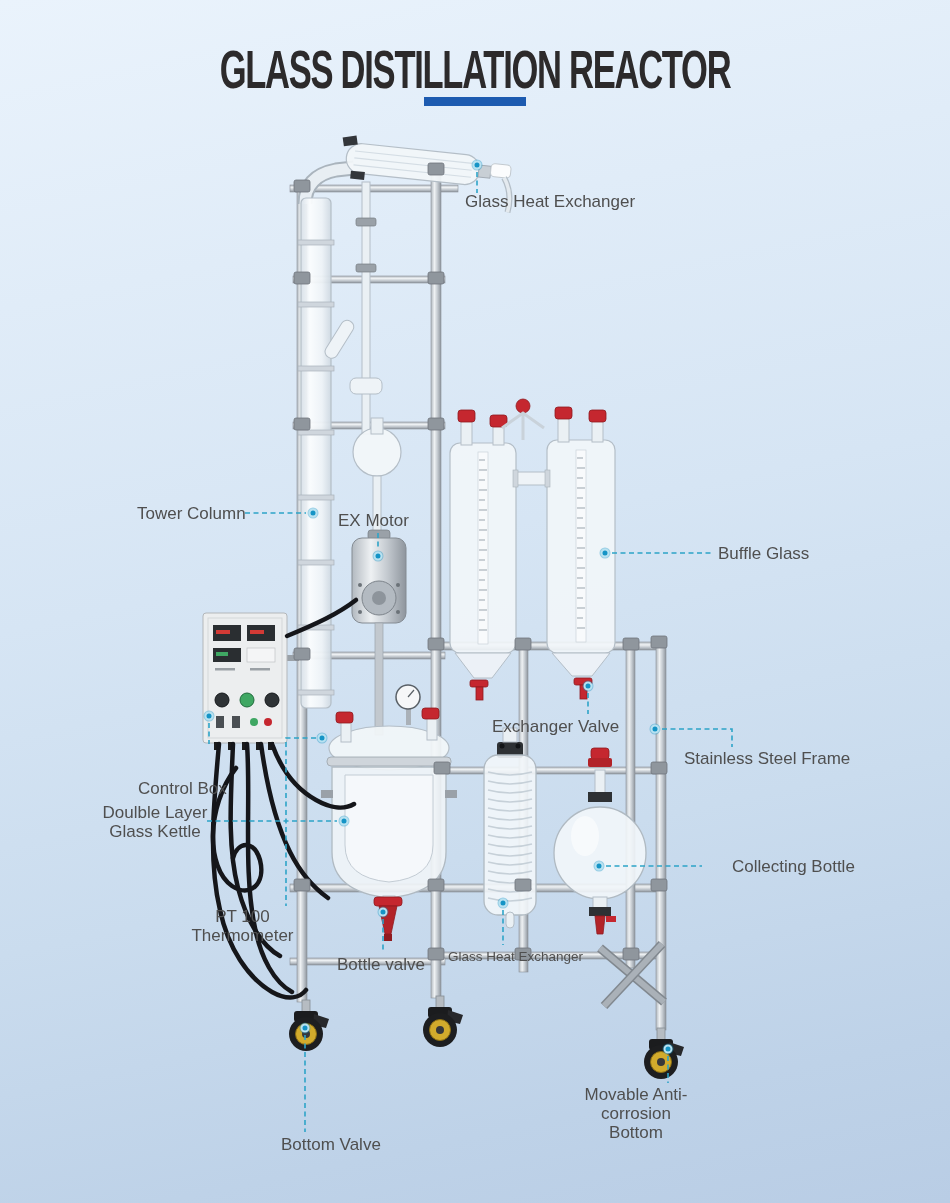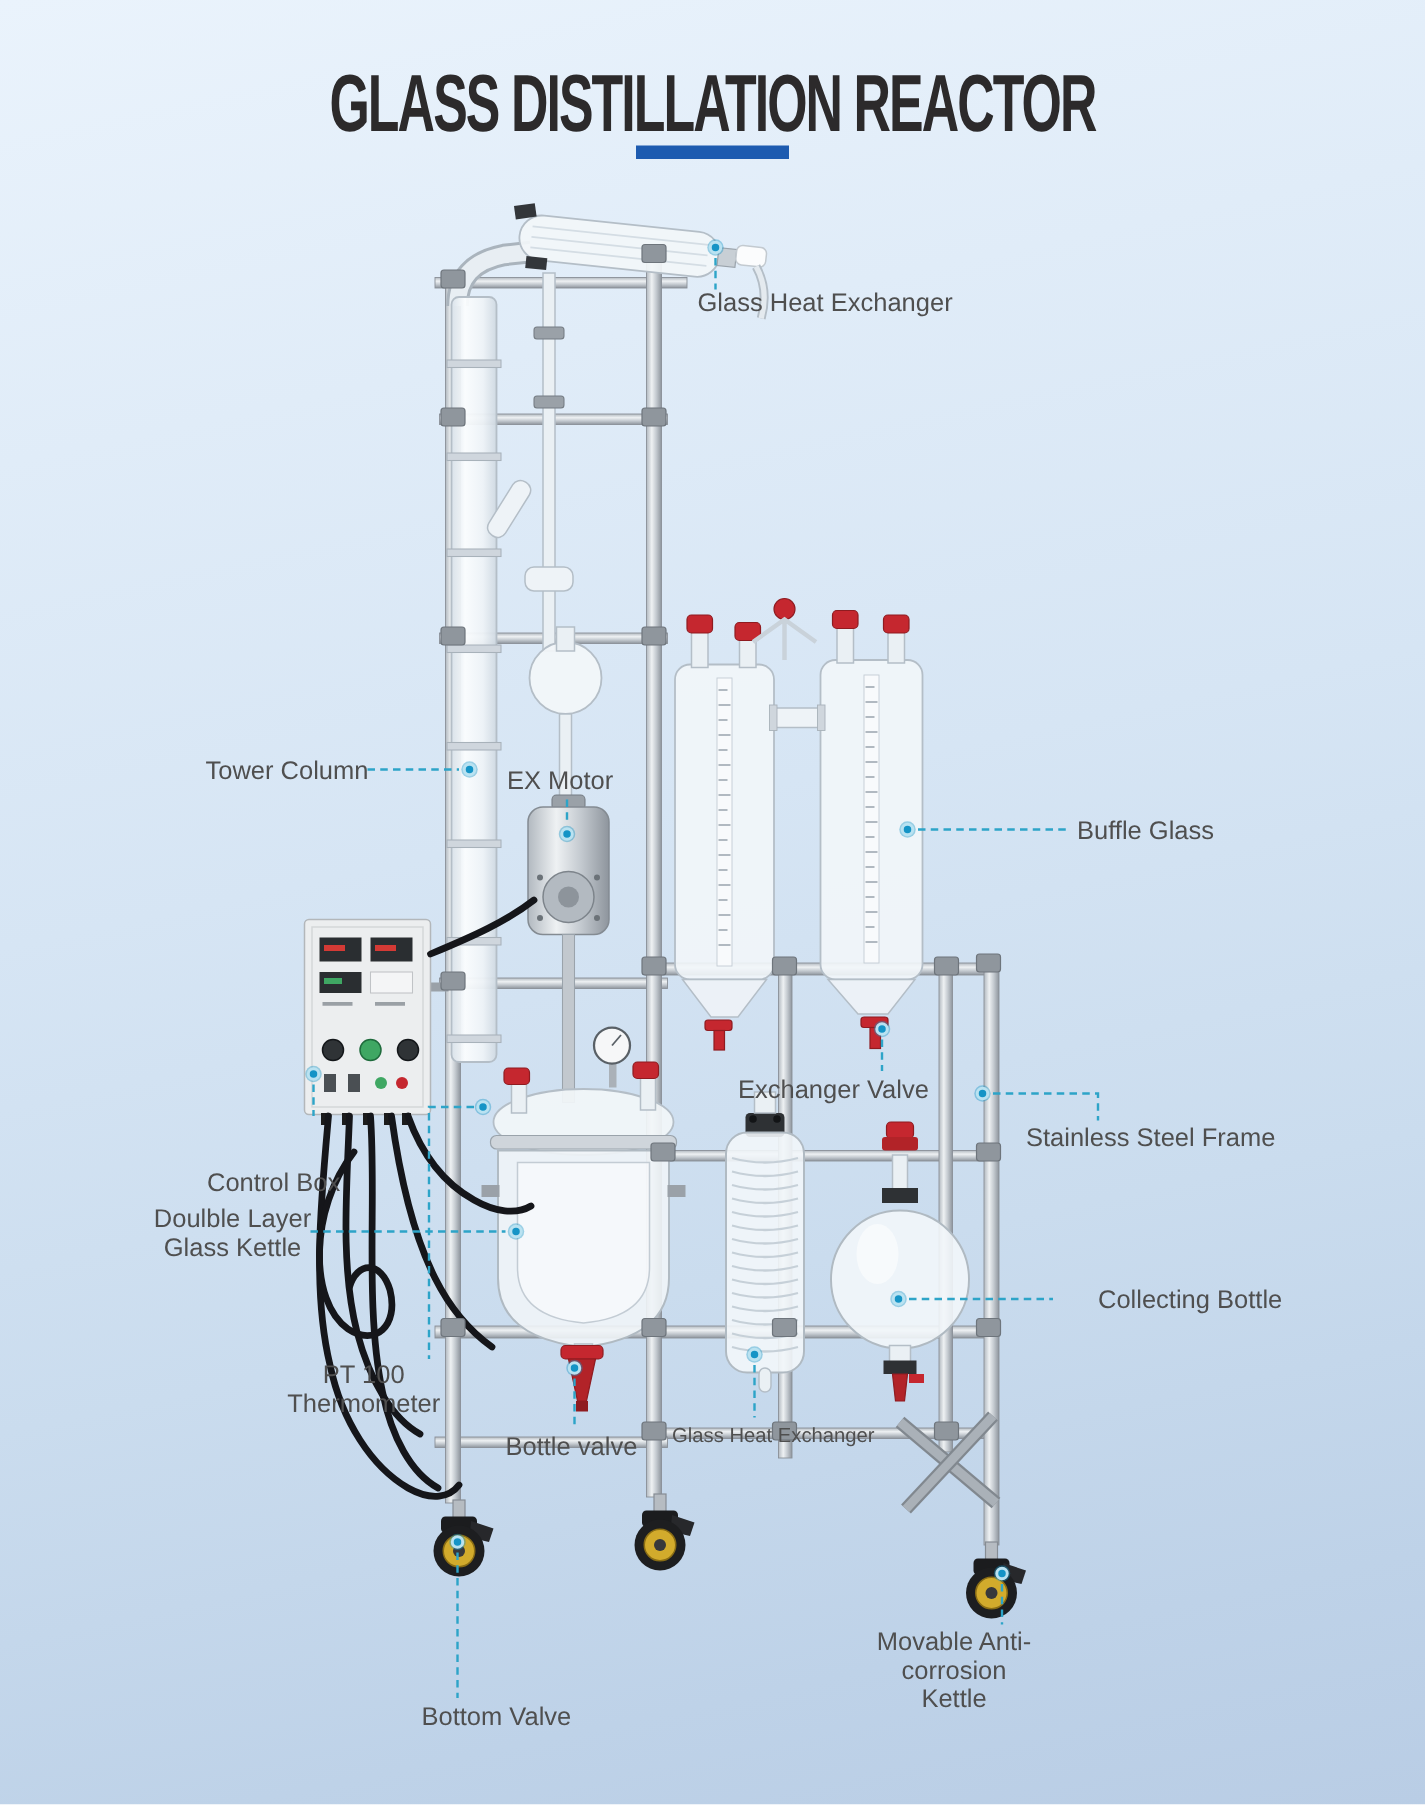--- a/index.html
+++ b/index.html
@@ -356,17 +356,17 @@
   </div>
   <div class="lbl center" style="left:180px; top:907px; width:125px;">
     <span>PT 100</span><br>
     <span>Thermometer</span>
   </div>
   <div class="lbl" style="left:705px; top:857px;margin-left:27px;">Collecting Bottle</div>
   <div class="lbl" style="left:337px; top:955px;">Bottle valve</div>
   <div class="lbl small" style="left:448px; top:947px;">Glass Heat Exchanger</div>
   <div class="lbl center" style="left:550px; top:1085px; width:172px;">
     <span>Movable Anti-corrosion</span><br>
-    <span>Kettle</span>
+    <span>Bottom</span>
   </div>
   <div class="lbl" style="left:281px; top:1135px;">Bottom Valve</div>
 
 </div>
 
 </body></html>

